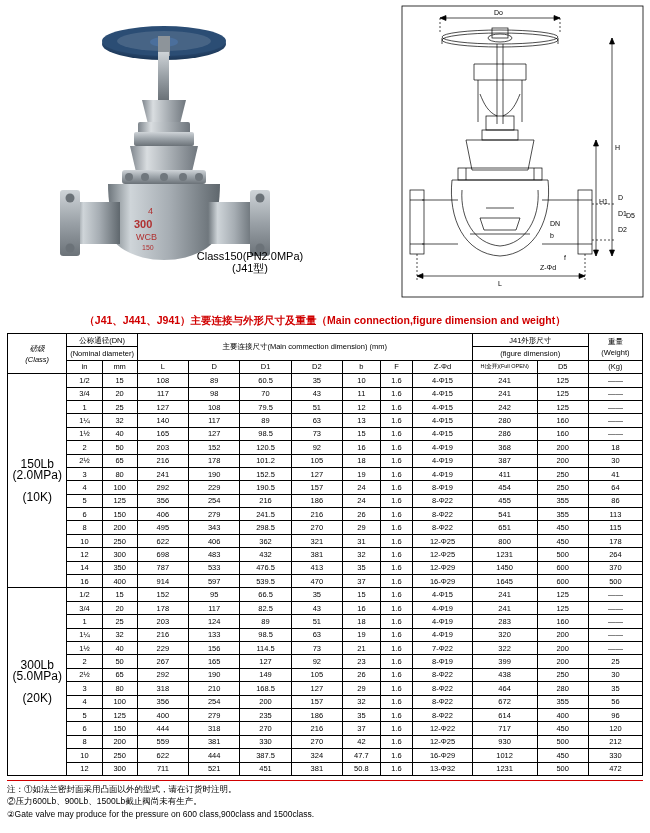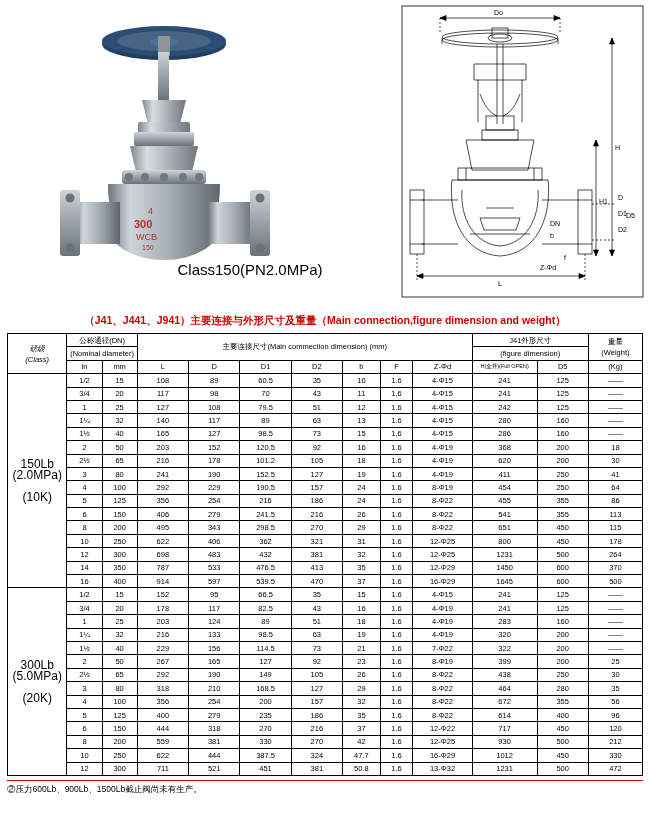--- a/index.html
+++ b/index.html
@@ -8,22 +8,22 @@
     font-family:"Liberation Sans", sans-serif;
     color:#000;
     overflow:hidden;
   }
   .page{position:relative;width:650px;height:833px;}
 
   
   .top{position:relative;height:308px;width:650px;}
   .photo-wrap{position:absolute;left:30px;top:6px;width:300px;height:290px;}
   .caption{
-    position:absolute;left:150px;top:264px;width:200px;text-align:center;
-    font-size:15px;line-height:12px;
+    position:absolute;left:150px;top:250px;width:200px;text-align:center;
+    font-size:11px;line-height:12px;
   }
   .drawing-wrap{position:absolute;left:400px;top:4px;width:245px;height:295px;}
 
   
   .title{
     text-align:center;color:#d00000;font-weight:bold;font-size:10.5px;
     margin-top:6px;letter-spacing:0px;
   }
 
   
@@ -127,20 +127,21 @@
 
         <text x="118" y="208" font-family="Liberation Sans, sans-serif" font-size="9" fill="#b03030">4</text>
         <text x="104" y="222" font-family="Liberation Sans, sans-serif" font-size="11" fill="#b03030" font-weight="bold">300</text>
         <text x="106" y="234" font-family="Liberation Sans, sans-serif" font-size="9" fill="#b03030">WCB</text>
         <text x="112" y="244" font-family="Liberation Sans, sans-serif" font-size="7" fill="#b03030">150</text>
       </svg>
     </div>
 
     <div class="caption">
       <div>Class150(PN2.0MPa)</div>
+      <div>(J41型)</div>
     </div>
 
     <div class="drawing-wrap">
       <svg width="245" height="295" viewBox="0 0 245 295">
         <g stroke="#000" fill="none" stroke-width="0.7">
 
           <rect x="2" y="2" width="241" height="291" stroke="#000" stroke-width="0.8"></rect>
 
           <line x1="40" y1="14" x2="160" y2="14"></line>
           <path d="M40 14 l6 -2.5 v5 z" fill="#000"></path>
@@ -372,21 +373,21 @@
         <tr>
           <td>2½</td>
           <td>65</td>
           <td>216</td>
           <td>178</td>
           <td>101.2</td>
           <td>105</td>
           <td>18</td>
           <td>1.6</td>
           <td>4-Φ19</td>
-          <td>620</td>
+          <td>387</td>
           <td>200</td>
           <td>30</td>
         </tr>
         <tr>
           <td>3</td>
           <td>80</td>
           <td>241</td>
           <td>190</td>
           <td>152.5</td>
           <td>127</td>
@@ -709,16 +710,18 @@
           <td>13-Φ32</td>
           <td>1231</td>
           <td>500</td>
           <td>472</td>
         </tr>
       </tbody>
   </table>
 
   <div class="notes">
     <hr class="hr-red">
+    <div>注：①如法兰密封面采用凸面以外的型式，请在订货时注明。</div>
     <div>②压力600Lb、900Lb、1500Lb截止阀尚未有生产。</div>
+    <div>②Gate valve may produce for the pressure on 600 class,900class and 1500class.</div>
   </div>
 
 </div>
 
 </body></html>

